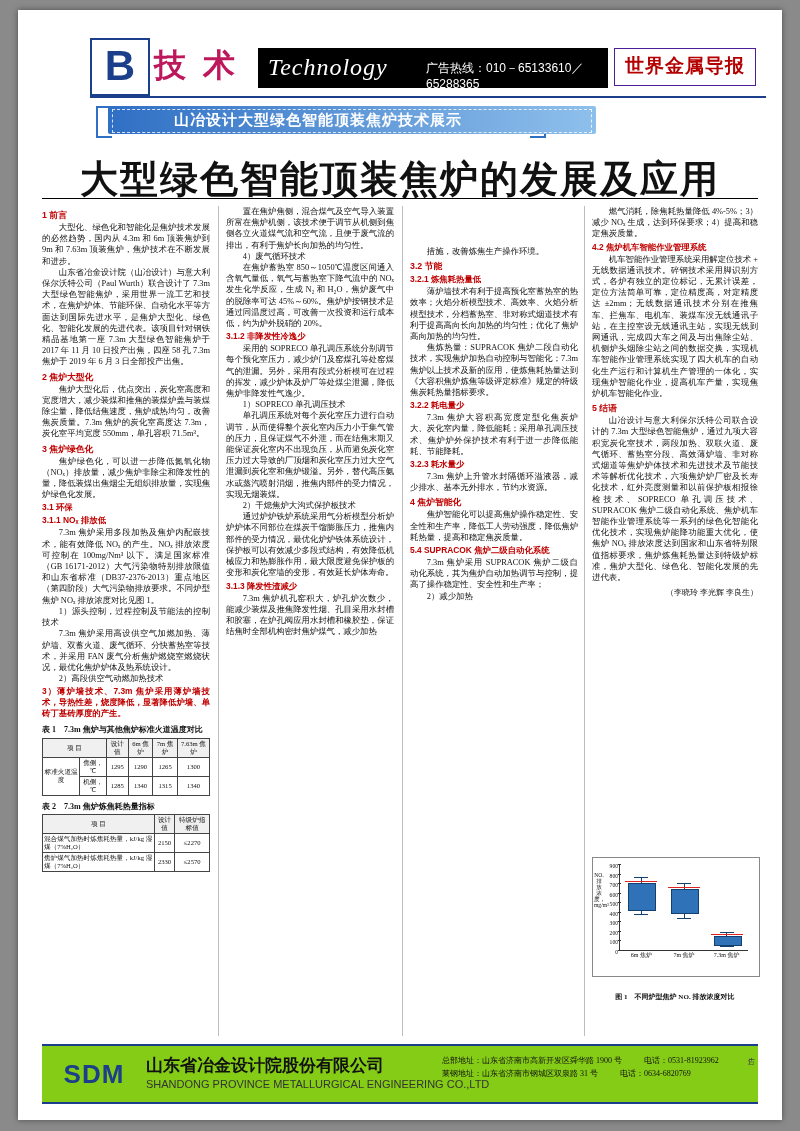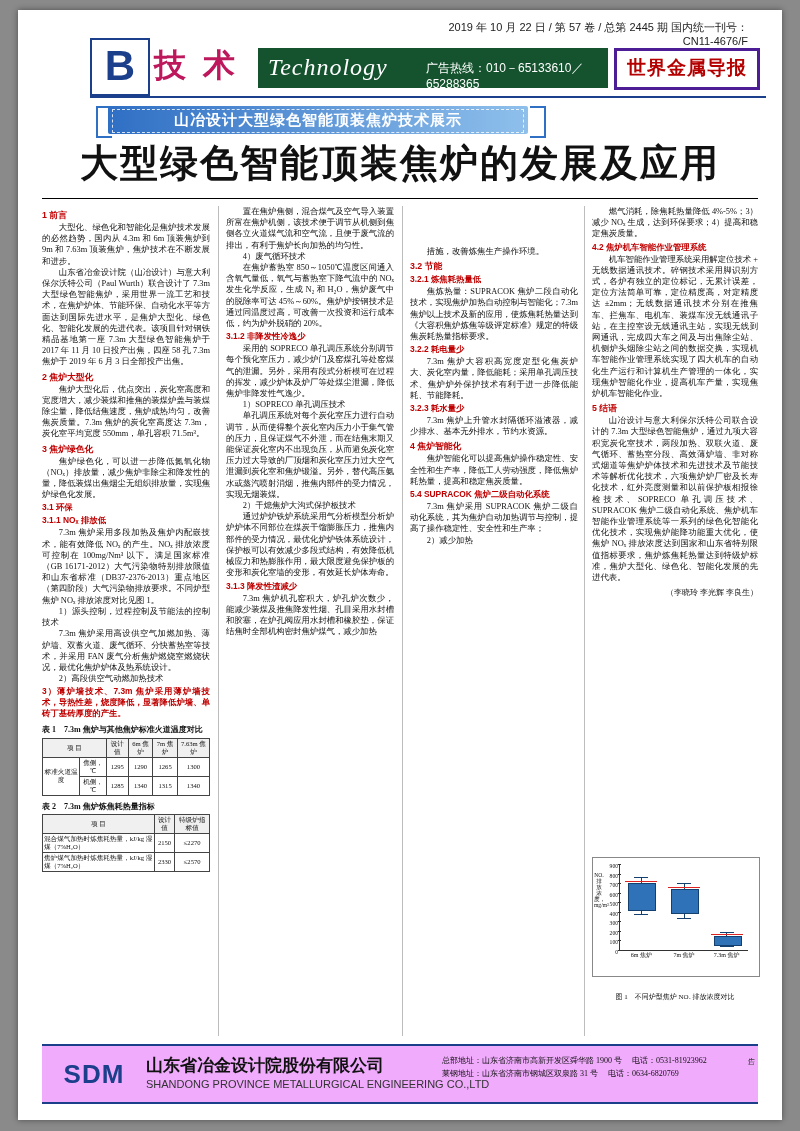--- a/index.html
+++ b/index.html
@@ -29,66 +29,66 @@
     font-family:"Liberation Sans", sans-serif;
     font-weight:bold;font-size:42px;line-height:52px;text-align:center;
   }
   .btech{
     position:absolute;left:136px;top:34px;
     font-family:"Liberation Sans", sans-serif;
     font-weight:bold;font-size:32px;color:#be185d;letter-spacing:4px;
   }
   .techbar{
     position:absolute;left:240px;top:38px;width:350px;height:40px;
-    background:#14532d;
+    background:#000000;
   }
   .techbar .tword{
     position:absolute;left:10px;top:6px;
     font-family:"Liberation Serif", serif;font-style:italic;
     font-size:24px;color:#ffffff;letter-spacing:1px;
   }
   .techbar .ad{
     position:absolute;left:168px;top:12px;
     font-size:12px;color:#ffffff;
     font-family:"Liberation Sans", sans-serif;
   }
   .issue{
     position:absolute;left:400px;top:10px;width:330px;text-align:right;
     font-size:11px;color:#222;
     font-family:"Liberation Sans", sans-serif;
   }
   .logo-cn{
     position:absolute;left:596px;top:38px;width:140px;height:36px;
-    border:3px solid #4c1d95;color:#b40000;
+    border:1px solid #4c1d95;color:#b40000;
     font-family:"Liberation Sans", sans-serif;
     font-weight:bold;font-size:19px;line-height:34px;text-align:center;letter-spacing:1px;
   }
   
   .banner{
-    position:absolute;left:90px;top:96px;width:420px;height:28px;
+    position:absolute;left:90px;top:96px;width:488px;height:28px;
     background:linear-gradient(to right,#2f6fc4,#8fc0ec);
     border-radius:2px;
   }
   .banner-inner{
     position:absolute;left:4px;top:3px;right:4px;height:22px;
     border:1px dashed rgba(255,255,255,.8);
   }
   .banner span{
     position:absolute;left:0;top:0;width:420px;height:28px;line-height:28px;
     text-align:center;color:#fff;font-weight:bold;font-size:15px;
     font-family:"Liberation Sans", sans-serif;letter-spacing:1px;
   }
   .banner-cap{
     position:absolute;top:96px;width:14px;height:28px;border:2px solid #2f6fc4;
   }
   .banner-cap.l{left:78px;border-right:none;}
   .banner-cap.r{left:512px;border-left:none;}
 
   .headline{
-    position:absolute;left:0;top:128px;width:764px;text-align:center;
+    position:absolute;left:0;top:144px;width:764px;text-align:center;
     font-size:38px;font-weight:bold;color:#111;letter-spacing:2px;
     font-family:"Liberation Sans", sans-serif;
   }
   .hl-rule{
     position:absolute;left:24px;right:24px;top:188px;height:1px;background:#000;
   }
   
   .cols{
     position:absolute;left:24px;top:196px;width:716px;height:830px;
   }
@@ -149,61 +149,60 @@
   .box{
     position:absolute;width:26px;background:#2f72b8;border:1px solid #14406f;
   }
   .whisk{position:absolute;width:1px;background:#14406f;}
   .cap{position:absolute;width:14px;height:1px;background:#14406f;}
   .redline{position:absolute;height:1px;background:#d22;}
   .xtick{
     position:absolute;bottom:-11px;width:44px;text-align:center;font-size:6px;color:#111;
   }
   .figcap{
-    margin-top:16px;font-size:7px;text-align:center;line-height:9px;
+    margin-top:16px;font-size:7px;text-align:center;line-height:9px;font-weight:bold;
   }
   .sigline{
     text-align:right;font-size:8px;margin-top:4px;
   }
   
   .footer{
     position:absolute;left:24px;top:1034px;width:716px;height:56px;
     border-top:2px solid #1b3f8b;border-bottom:2px solid #1b3f8b;
-    background:#f0abfc;
+    background:#84cc16;
   }
   .sdm{
     position:absolute;left:6px;top:8px;width:92px;height:40px;
     color:#1b3f8b;font-family:"Liberation Sans", sans-serif;
     font-weight:bold;font-size:26px;line-height:40px;text-align:center;
     letter-spacing:1px;
   }
   .fname{
     position:absolute;left:104px;top:8px;font-size:17px;font-weight:bold;color:#111;
     font-family:"Liberation Sans", sans-serif;
   }
   .fname-en{
     position:absolute;left:104px;top:32px;font-size:11px;color:#333;
     font-family:"Liberation Sans", sans-serif;
   }
   .faddr{
     position:absolute;left:400px;top:8px;font-size:8px;line-height:13px;color:#111;
   }
-  .faddr .tel{display:inline-block;margin-left:10px;}
+  .faddr .tel{display:inline-block;margin-left:22px;}
   .adtag{
     position:absolute;right:2px;top:6px;font-size:7px;color:#444;
     writing-mode:vertical-rl;
   }
 </style>
 </head>
 <body>
 
 <div class="page">
 
   <div class="masthead">
-    <div class="issue">2019 年 10 月 22 日 / 第 57 卷 / 总第 2445 期    国内统一刊号：CN11-4676/F</div>
     <div class="bbox">B</div>
     <div class="btech">技 术</div>
     <div class="techbar">
       <div class="tword">Technology</div>
       <div class="ad">广告热线：010－65133610／65288365</div>
     </div>
     <div class="logo-cn">世界金属导报</div>
     <div class="mh-line"></div>
   </div>
 
@@ -301,20 +300,21 @@
           <p>通过炉炉铁炉系统采用气分析模型分析炉炉炉体不同部位在煤炭干馏膨胀压力，推焦内部件的受力情况，最优化炉炉铁体系统设计，保护板可以有效减少多段式结构，有效降低机械应力和热膨胀作用，最大限度避免保护板的变形和炭化室墙的变形，有效延长炉体寿命。</p>
           <h4>3.1.3 降发性渣减少</h4>
           <p>7.3m 焦炉机孔窑积大，炉孔炉次数少，能减少装煤及推焦降发性烟、孔目采用水封槽和胶塞，在炉孔阀应用水封槽和橡胶垫，保证结焦时全部机构密封焦炉煤气，减少加热</p>
         </div>
       </div>
     <div class="col col3">
         <div id="c3">
           <p>措施，改善炼焦生产操作环境。</p>
           <h3>3.2 节能</h3>
           <h4>3.2.1 炼焦耗热量低</h4>
+          <p>薄炉墙技术有利于提高预化室蓄热室的热效率；火焰分析模型技术、高效率、火焰分析模型技术，分档蓄热室、非对称式烟道技术有利于提高高向长向加热的均匀性；优化了焦炉高向加热的均匀性。</p>
           <p>焦炼热量：SUPRACOK 焦炉二段自动化技术，实现焦炉加热自动控制与智能化；7.3m 焦炉以上技术及新的应用，使炼焦耗热量达到《大容积焦炉炼焦等级评定标准》规定的特级焦炭耗热量指标要求。</p>
           <h4>3.2.2 耗电量少</h4>
           <p>7.3m 焦炉大容积高宽度定型化焦炭炉大、炭化室内量，降低能耗；采用单孔调压技术、焦炉炉外保护技术有利于进一步降低能耗、节能降耗。</p>
           <h4>3.2.3 耗水量少</h4>
           <p>7.3m 焦炉上升管水封隔循环溢液器，减少排水、基本无外排水，节约水资源。</p>
           <h3>4 焦炉智能化</h3>
           <p>焦炉智能化可以提高焦炉操作稳定性、安全性和生产率，降低工人劳动强度，降低焦炉耗热量，提高和稳定焦炭质量。</p>
           <h4>5.4 SUPRACOK 焦炉二级自动化系统</h4>
           <p>7.3m 焦炉采用 SUPRACOK 焦炉二级自动化系统，其为焦炉自动加热调节与控制，提高了操作稳定性、安全性和生产率；</p>
           <p>2）减少加热</p>

